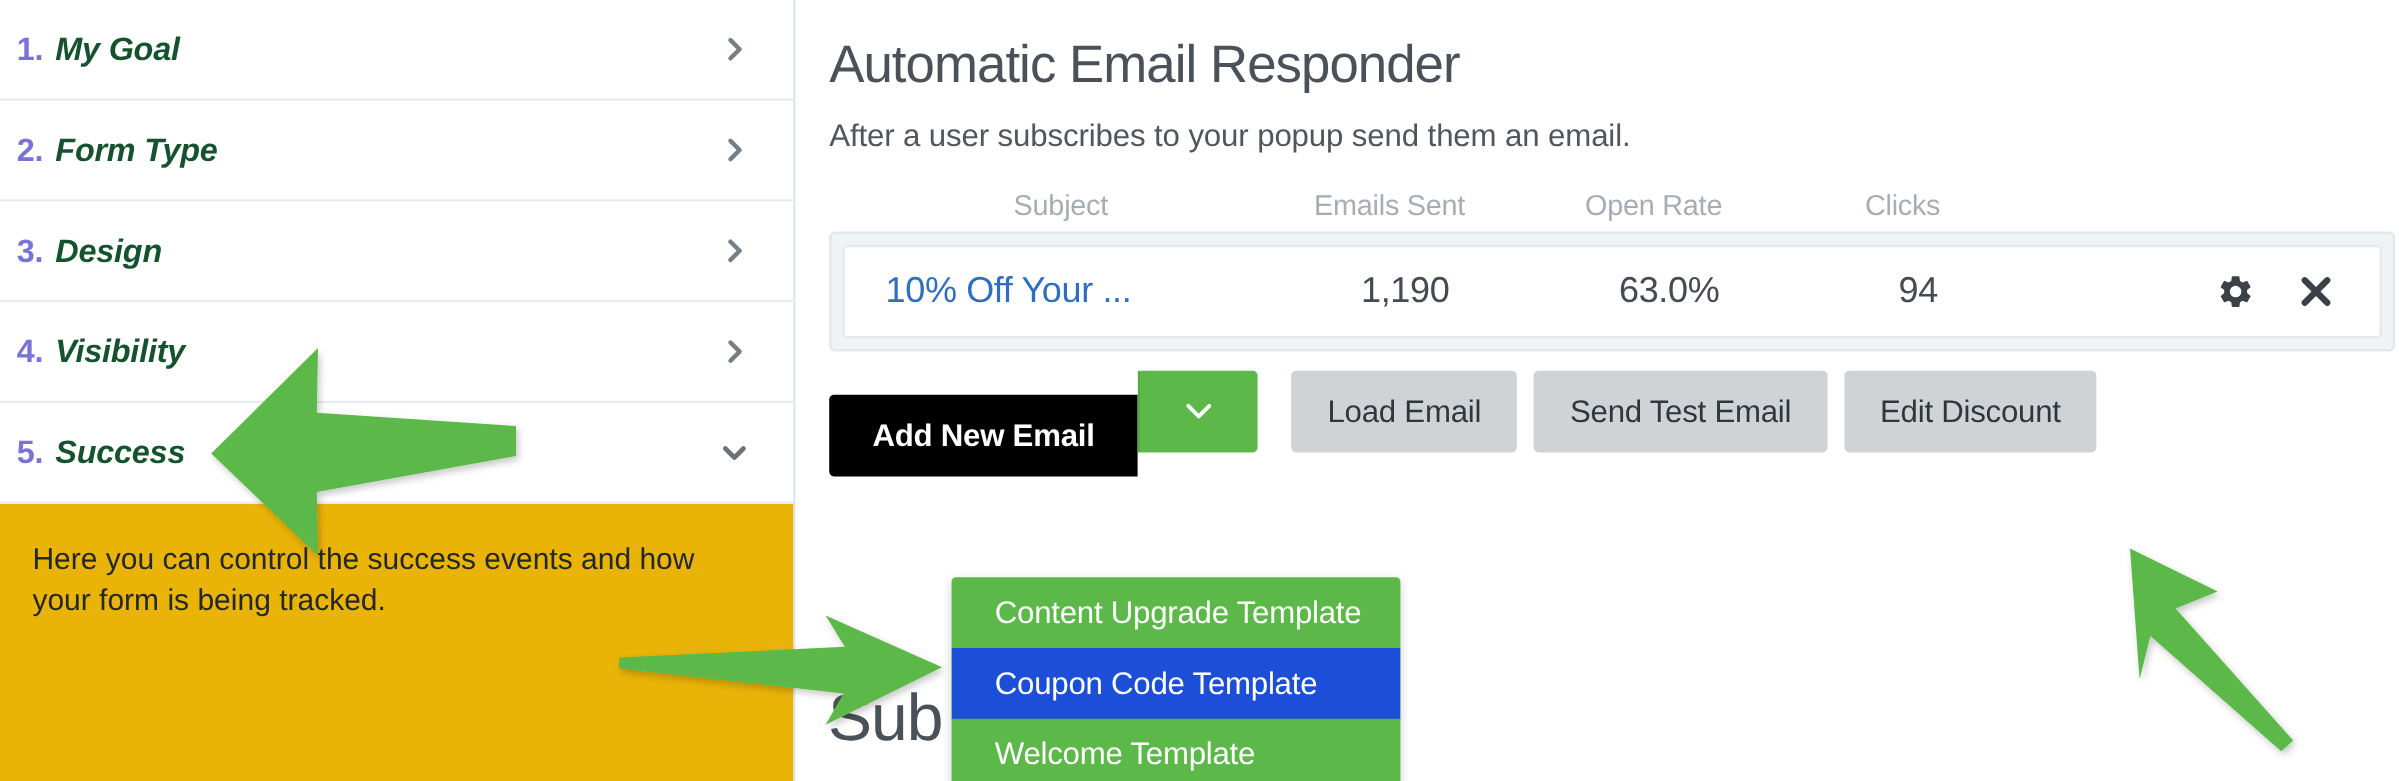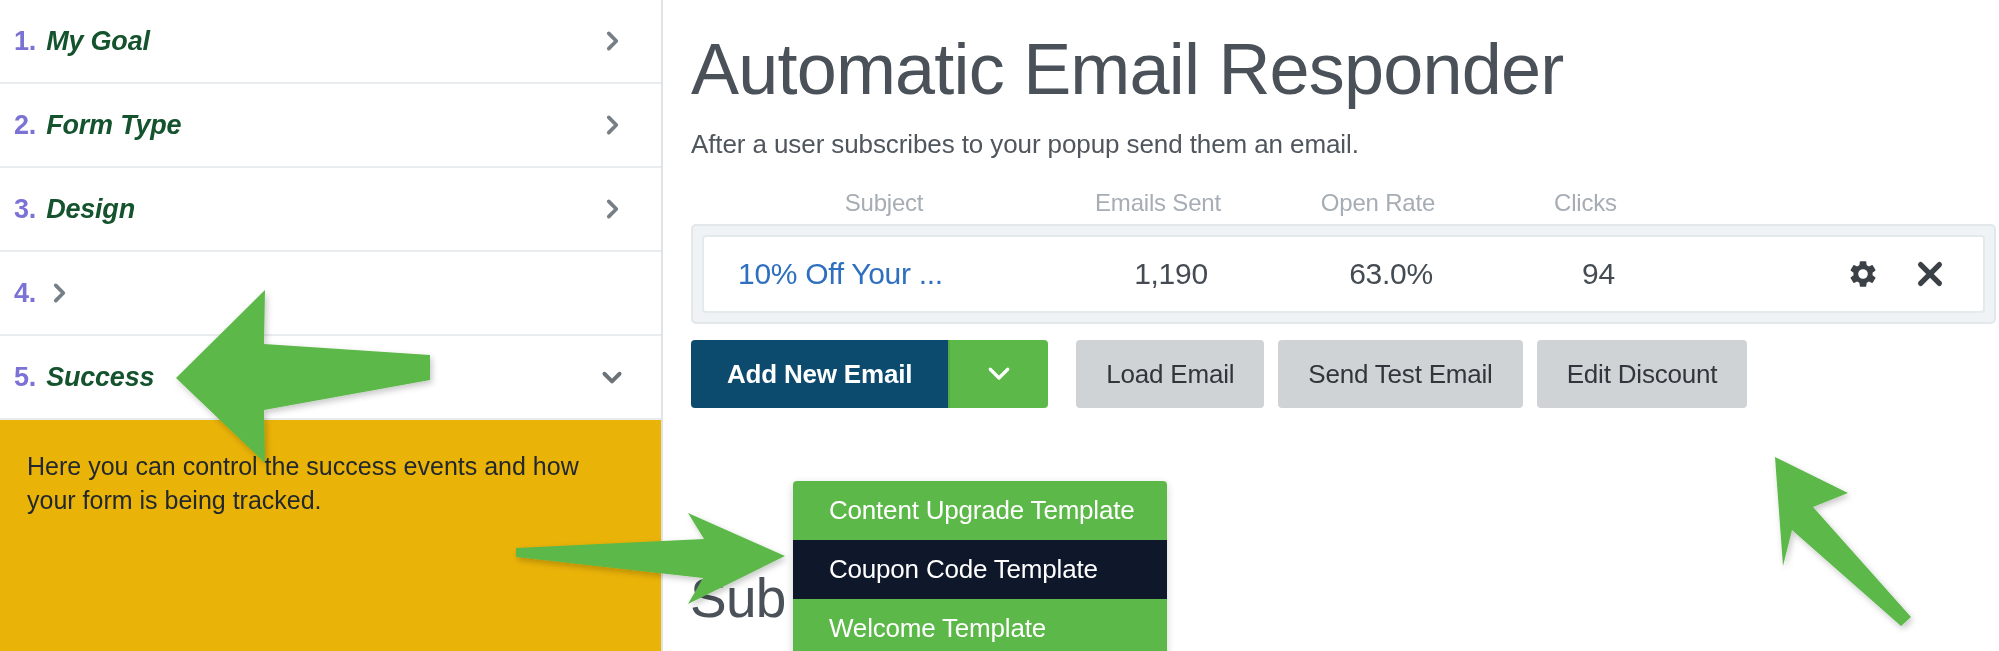--- a/index.html
+++ b/index.html
@@ -71,21 +71,21 @@
 
   
   #main {
     flex: 1 1 auto;
     position: relative;
     background: #ffffff;
     padding: 30px 0 0 28px;
     overflow: hidden;
   }
   #page-title {
-    font-size: 72px;
+    font-size: 44px;
     color: #4a5159;
     font-weight: normal;
     letter-spacing: -0.8px;
     line-height: 1.1;
     white-space: nowrap;
   }
   #page-subtitle {
     margin-top: 20px;
     font-size: 26px;
     color: #4f565d;
@@ -177,32 +177,33 @@
   #button-bar {
     margin-top: 16px;
     display: flex;
     align-items: flex-start;
     gap: 14px;
     position: relative;
     z-index: 5;
   }
   .btn-split { display: flex; }
   .btn-green {
-    background: #0c4a6e;
+    background: #000000;
     color: #ffffff;
     font-size: 26px;
     font-weight: bold;
     border: none;
     border-radius: 4px 0 0 4px;
     padding: 0 36px;
     height: 68px;
     line-height: 68px;
     cursor: pointer;
     letter-spacing: -0.2px;
     font-family: inherit;
+    margin-top: 20px;
   }
   .btn-green-caret {
     background: #5cb848;
     border: none;
     border-left: 2px solid #55ab43;
     border-radius: 0 4px 4px 0;
     width: 100px;
     height: 68px;
     cursor: pointer;
     display: flex;
@@ -237,21 +238,21 @@
     z-index: 20;
   }
   .dd-item {
     color: #ffffff;
     font-size: 26px;
     padding: 14px 0 14px 36px;
     cursor: pointer;
     letter-spacing: -0.2px;
     white-space: nowrap;
   }
-  .dd-item.active { background: #0f172a; }
+  .dd-item.active { background: #1d4ed8; }
 
   
   #section-heading {
     position: absolute;
     left: 690px;
     top: 566px;
     font-size: 55px;
     color: #4a5159;
     font-weight: normal;
     letter-spacing: -0.8px;
@@ -300,20 +301,21 @@
       <span class="step-label">Design</span>
       <span class="chev">
         <svg viewBox="0 0 24 24" fill="none" stroke="#767e86" stroke-width="3.4" stroke-linecap="round" stroke-linejoin="round">
             <polyline points="9 5 16 12 9 19"></polyline>
           </svg>
       </span>
     </div>
 
     <div class="step-row">
       <span class="step-num">4.</span>
+      <span class="step-label">Visibility</span>
       <span class="chev">
         <svg viewBox="0 0 24 24" fill="none" stroke="#767e86" stroke-width="3.4" stroke-linecap="round" stroke-linejoin="round">
             <polyline points="9 5 16 12 9 19"></polyline>
           </svg>
       </span>
     </div>
 
     <div class="step-row">
       <span class="step-num">5.</span>
       <span class="step-label">Success</span>

